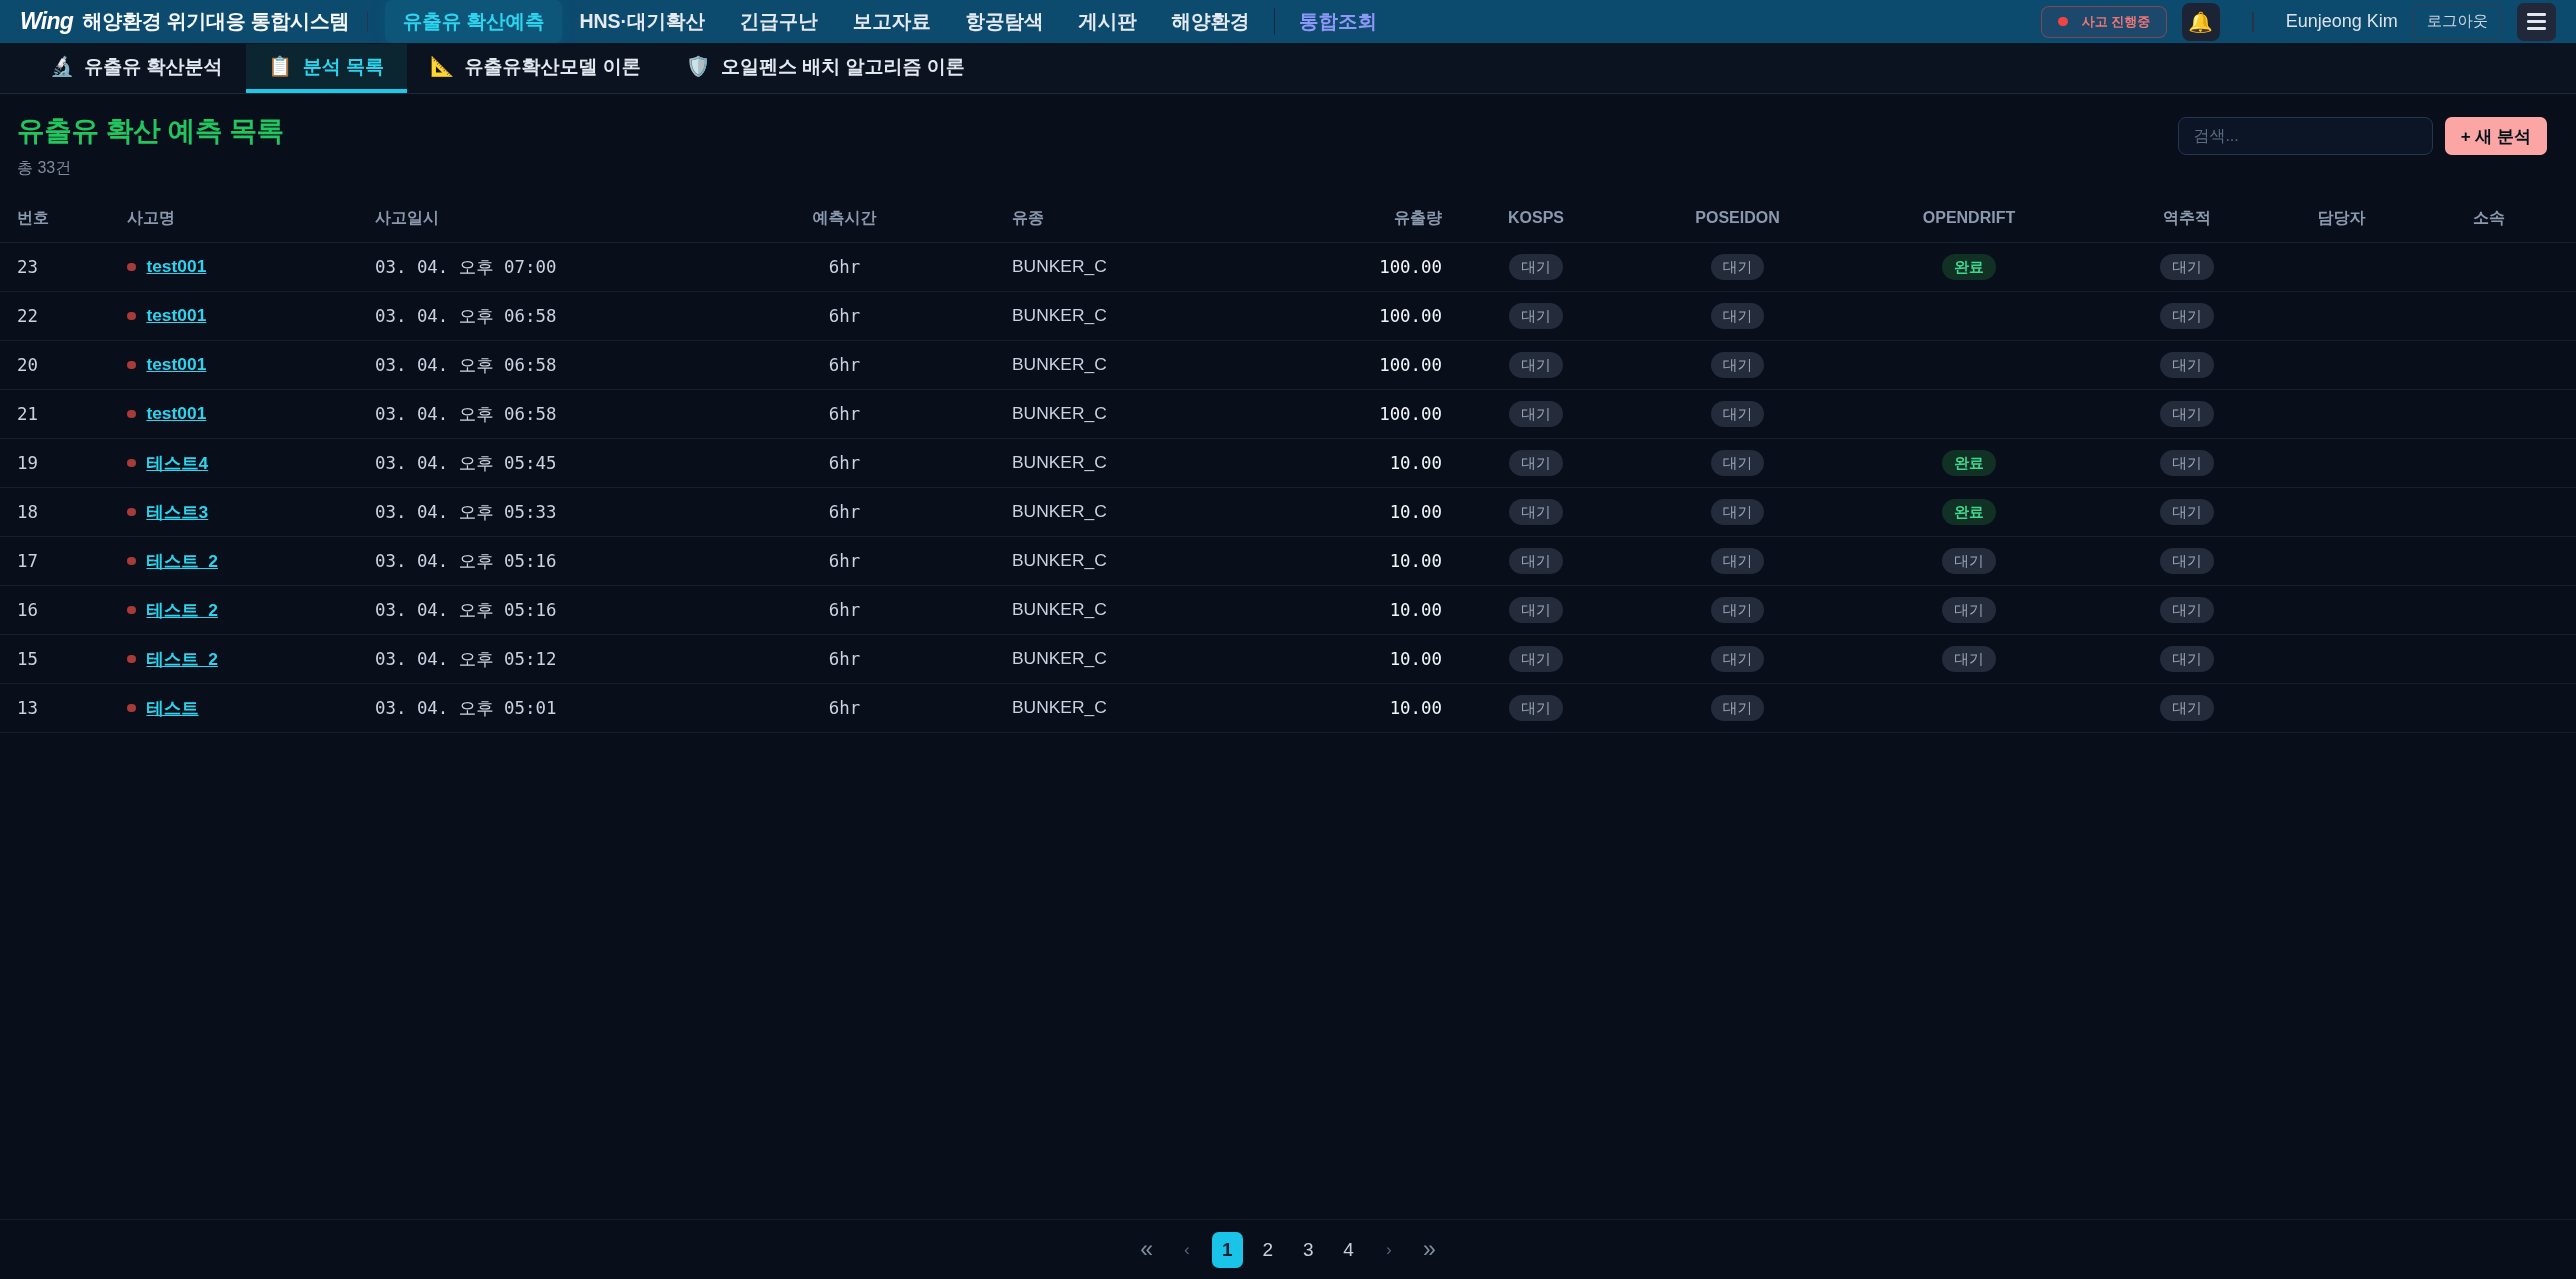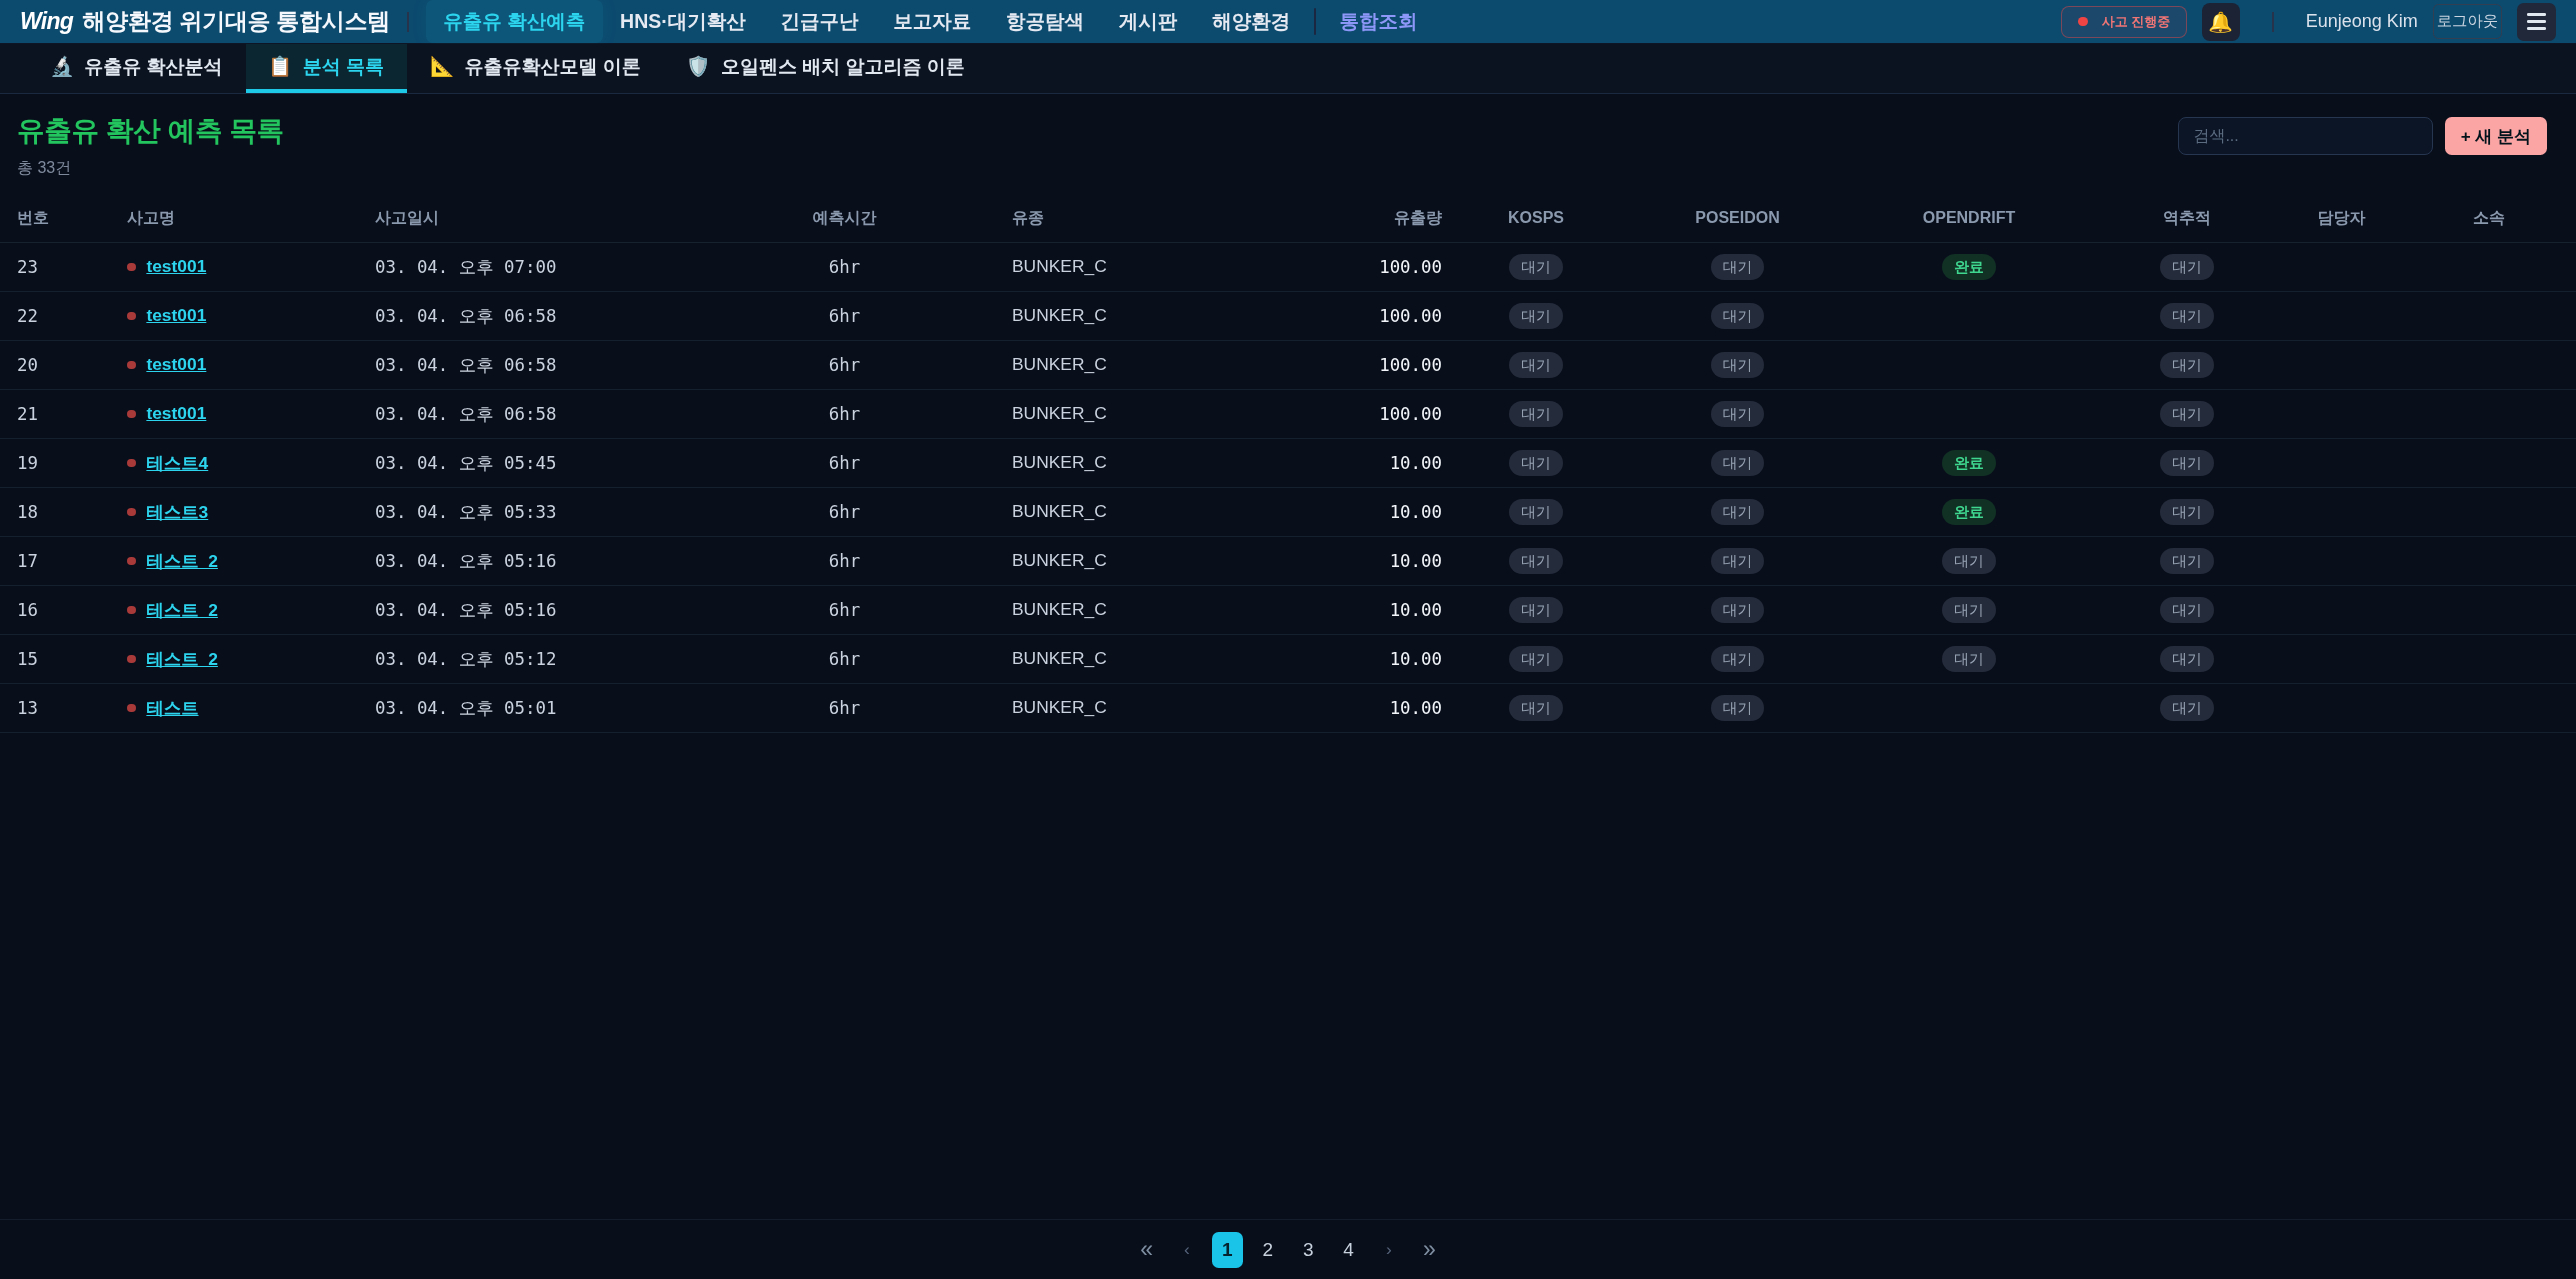--- a/index.html
+++ b/index.html
@@ -15,21 +15,21 @@
   
   .topbar {
     height:44px; flex:0 0 44px;
     background:#0c4a6e;
     display:flex; align-items:center;
     padding:0 20px;
     border-bottom:0.7px solid #0e1626;
   }
   .logo-wrap { display:flex; align-items:center; gap:9.4px; }
   .logo-mark { font-size:23px; font-weight:700; font-style:italic; color:#ffffff; letter-spacing:-0.7px; }
-  .logo-title { font-size:23px; font-weight:700; color:#f5f8fc; letter-spacing:-0.3px; }
+  .logo-title { font-size:20px; font-weight:700; color:#f5f8fc; letter-spacing:-0.3px; }
   .v-divider { width:1.3px; height:20px; background:#26334a; margin:0 17.4px; }
   .main-nav { display:flex; align-items:center; }
   .nav-item {
     font-size:19.5px; font-weight:700; color:#e5eaf2;
     padding:8px 17.4px; border-radius:6.7px; cursor:pointer; white-space:nowrap;
   }
   .nav-item.active { color:#2cd4ee; background:rgba(34,211,238,0.09); box-shadow:0 0 17.4px rgba(34,211,238,0.07); }
   .nav-item.highlight { color:#8d97f7; }
   .nav-sep { width:1.3px; height:27px; background:#1b2740; margin:0 6.7px; border-radius:1.3px; }
   .topbar-right { margin-left:auto; display:flex; align-items:center; gap:14.8px; }
@@ -42,21 +42,21 @@
   }
   .red-dot { width:9.4px; height:9.4px; border-radius:50%; background:#ef4444; display:inline-block; }
   .bell-btn {
     width:38px; height:38px; border-radius:8px; background:#1b2334;
     display:flex; align-items:center; justify-content:center;
     font-size:20px; cursor:pointer; border:none;
   }
   .user-name { font-size:18px; color:#dbe2ec; }
   .logout-btn {
     background:transparent; border:1.3px solid #323e52; border-radius:5.4px;
-    color:#cbd5e1; font-size:15.4px; padding:6px 3px; cursor:pointer;
+    color:#cbd5e1; font-size:15.4px; padding:6px 13px; cursor:pointer;
     font-family:inherit;
   }
   .menu-btn {
     width:39px; height:38px; border-radius:6.7px; background:#202839;
     display:flex; flex-direction:column; align-items:center; justify-content:center; gap:4px;
     cursor:pointer; border:none;
   }
   .menu-btn span { display:block; width:19px; height:2.7px; border-radius:1.3px; background:#e2e8f0; }
 
   

